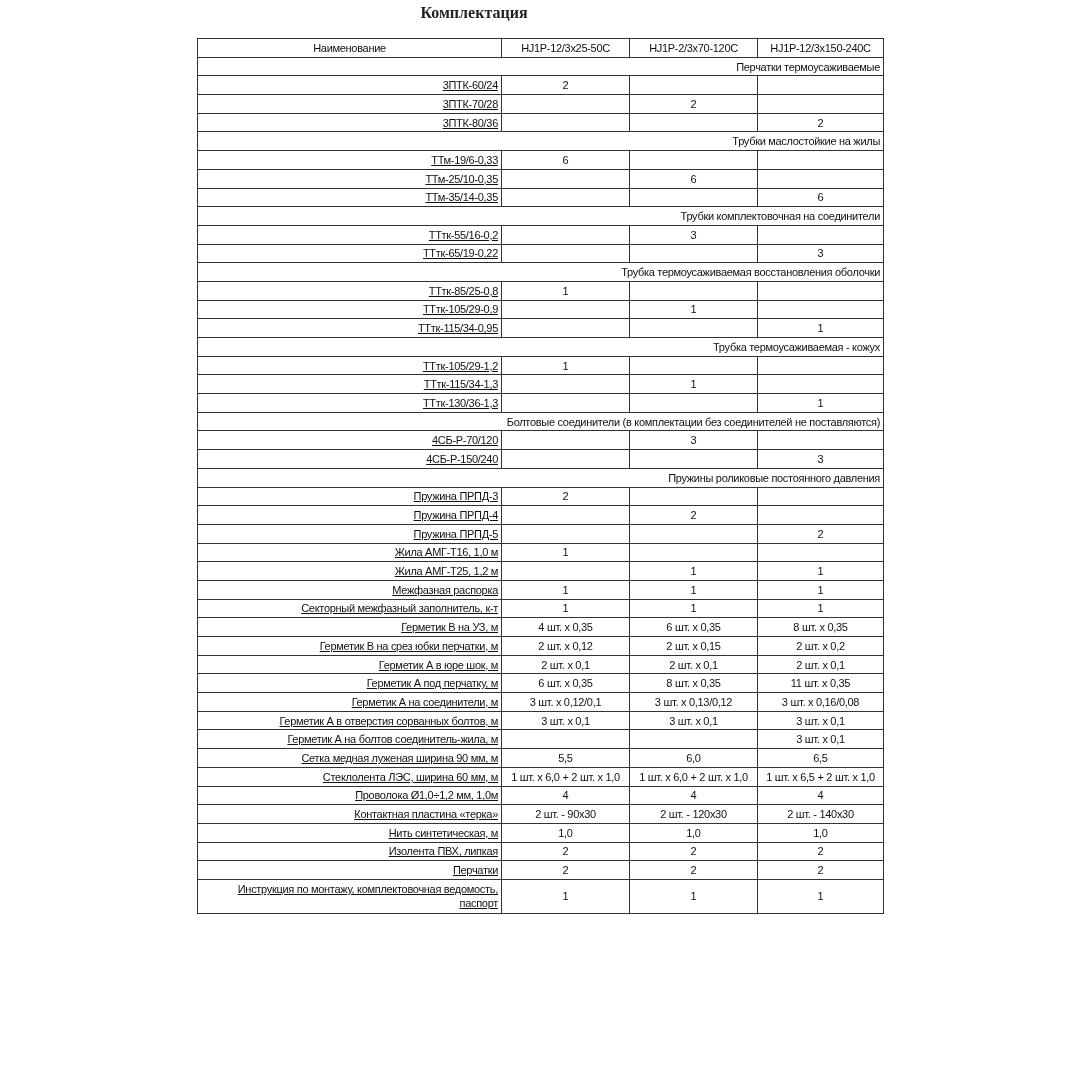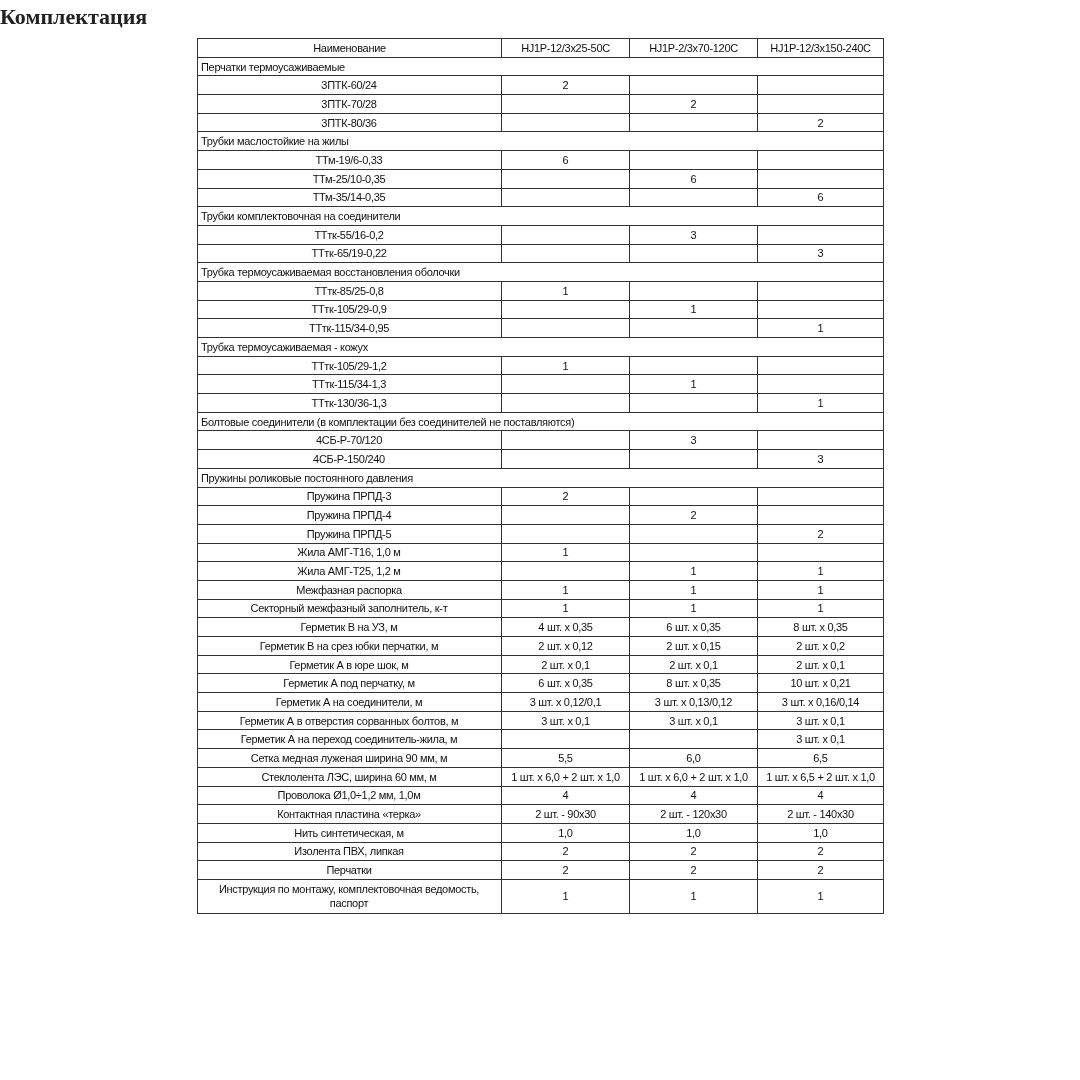--- a/index.html
+++ b/index.html
@@ -1,23 +1,23 @@
 <!DOCTYPE html>
 <html><head>
 <meta charset="utf-8">
 <style>
   html, body { margin:0; padding:0; background:#ffffff; }
   body { width:1080px; height:1080px; position:relative; overflow:hidden; font-family:"Liberation Sans", sans-serif; color:#111; }
-  .title { position:absolute; top:4px; left:0; width:948px; text-align:left; font-family:"Liberation Serif", serif; font-weight:bold; font-size:22px; color:#222; }
+  .title { position:absolute; top:4px; left:0; width:948px; text-align:center; font-family:"Liberation Serif", serif; font-weight:bold; font-size:16px; color:#222; }
   table.kit { position:absolute; top:38px; left:197px; width:686px; border-collapse:collapse; table-layout:fixed; font-size:11px; letter-spacing:-0.3px; }
   table.kit td, table.kit th { border:1px solid #333; padding:0 3px; height:17.7px; line-height:14px; white-space:nowrap; overflow:hidden; }
   table.kit th { font-weight:normal; text-align:center; }
-  table.kit td.name { text-align:center; padding-left:2px; }
+  table.kit td.name { text-align:right; padding-left:2px;text-decoration:underline; }
   table.kit td.val { text-align:center; }
-  table.kit td.section { text-align:left; }
+  table.kit td.section { text-align:right; }
   table.kit tr.tall td { height:33px; white-space:normal; }
   col.c0 { width:304px; } col.c1 { width:128px; } col.c2 { width:128px; } col.c3 { width:126px; }
 </style>
 </head>
 <body>
 
 <div class="title">Комплектация</div>
 
 <table class="kit">
   <colgroup>
@@ -209,36 +209,36 @@
       <tr>
         <td class="name">Герметик А в юре шок, м</td>
         <td class="val">2 шт. х 0,1</td>
         <td class="val">2 шт. х 0,1</td>
         <td class="val">2 шт. х 0,1</td>
       </tr>
       <tr>
         <td class="name">Герметик А под перчатку, м</td>
         <td class="val">6 шт.  х 0,35</td>
         <td class="val">8 шт. х 0,35</td>
-        <td class="val">10 шт. х 0,21</td>
+        <td class="val">11 шт. х 0,35</td>
       </tr>
       <tr>
         <td class="name">Герметик А на соединители, м</td>
         <td class="val">3 шт. х 0,12/0,1</td>
         <td class="val">3 шт. х 0,13/0,12</td>
-        <td class="val">3 шт. х 0,16/0,14</td>
+        <td class="val">3 шт. х 0,16/0,08</td>
       </tr>
       <tr>
         <td class="name">Герметик А в отверстия сорванных болтов, м</td>
         <td class="val">3 шт. х 0,1</td>
         <td class="val">3 шт. х 0,1</td>
         <td class="val">3 шт. х 0,1</td>
       </tr>
       <tr>
-        <td class="name">Герметик А на переход соединитель-жила, м</td>
+        <td class="name">Герметик А на болтов соединитель-жила, м</td>
         <td class="val"></td>
         <td class="val"></td>
         <td class="val">3 шт. х 0,1</td>
       </tr>
       <tr>
         <td class="name">Сетка медная луженая ширина 90 мм, м</td>
         <td class="val">5,5</td>
         <td class="val">6,0</td>
         <td class="val">6,5</td>
       </tr>

